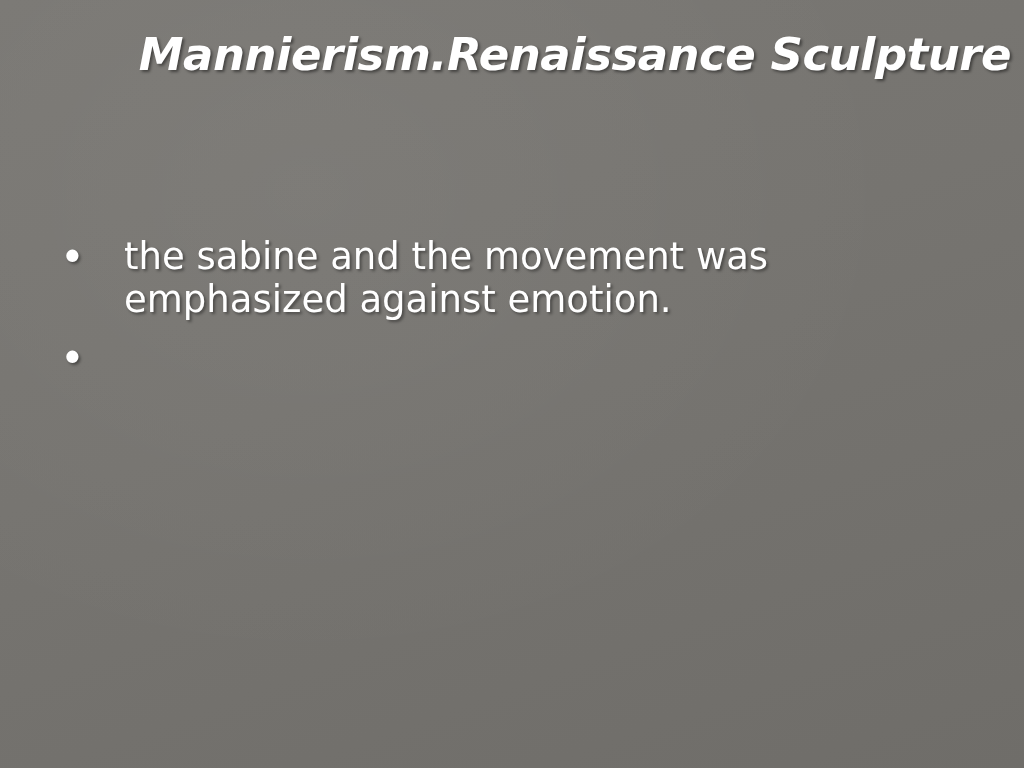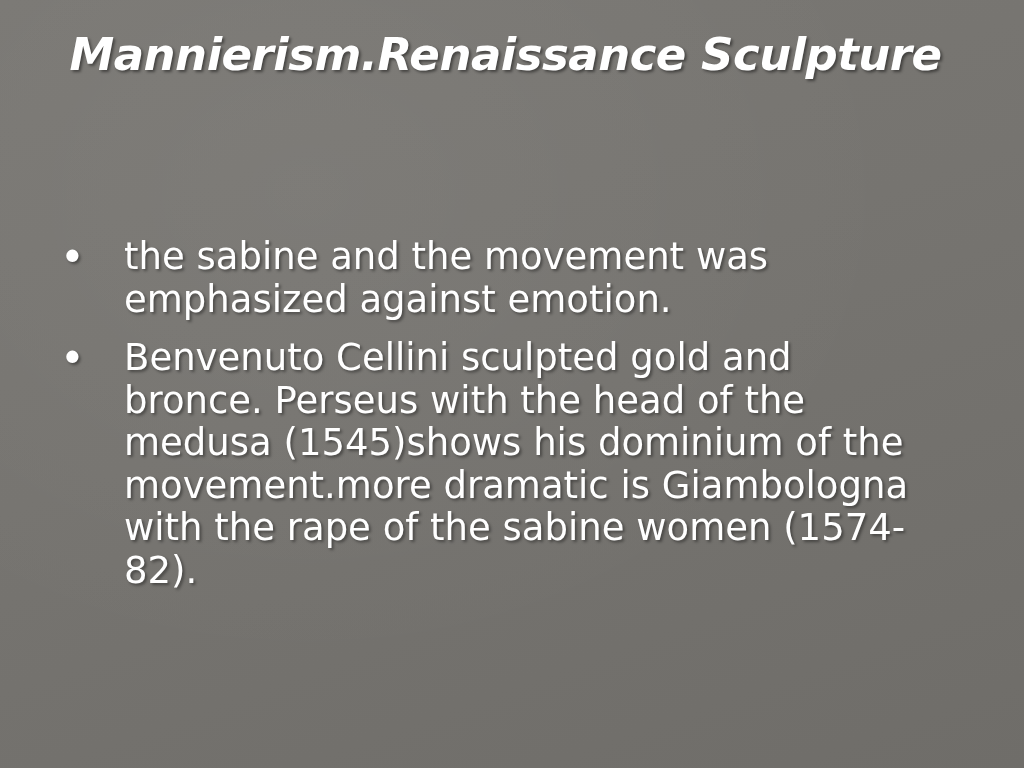--- a/index.html
+++ b/index.html
@@ -20,21 +20,21 @@
     box-sizing: border-box;
     background:
       radial-gradient(ellipse at 30% 25%, rgba(255,255,255,0.045), rgba(0,0,0,0) 60%),
       linear-gradient(160deg, #7a7874 0%, #767470 45%, #6f6d69 100%);
   }
   .slide-title {
     position: absolute;
     top: 28px;
     left: 0;
     width: 1011px;
-    text-align: center;
+    text-align: right;
     color: #ffffff;
     font-family: "DejaVu Sans", sans-serif;
     font-weight: bold;
     font-size: 45px;
     font-style: italic;
     letter-spacing: -0.5px;
     text-shadow: 2px 2px 3px rgba(0,0,0,0.45);
     white-space: nowrap;
   }
   .body-block {
@@ -80,18 +80,17 @@
   <div class="slide-title">Mannierism.Renaissance Sculpture</div>
 
   <div class="body-block">
     <ul class="bullets">
       <li>
         <span class="dot">•</span>
         <span class="text">the sabine and the movement was emphasized against emotion.</span>
       </li>
       <li>
         <span class="dot">•</span>
-        <span class="text">Benvenuto Cellini sculpted gold and bronce. Perseus with the head of the medusa (1545)shows his dominium of the movement.more dramatic is Giambologna with the rape of the sabine women (1574-82).</span>
       </li>
     </ul>
   </div>
 
 </div>
 
 </body></html>

